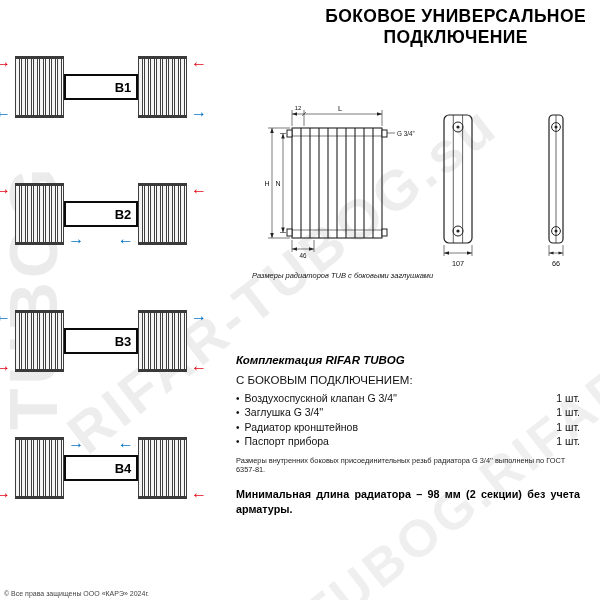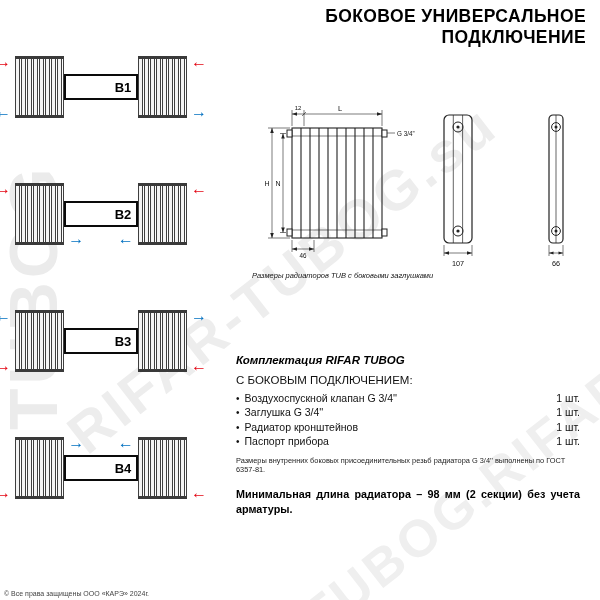--- a/index.html
+++ b/index.html
@@ -13,21 +13,21 @@
     position:absolute;z-index:0;font-weight:bold;white-space:nowrap;
     color:#ebebeb;user-select:none;pointer-events:none;letter-spacing:4px;
   }
   .wm-left{left:-6px;top:430px;transform-origin:0 0;transform:rotate(-90deg);font-size:68px;}
   .wm-diag1{left:55px;top:415px;transform-origin:0 0;transform:rotate(-38deg);font-size:56px;color:#ededed;}
   .wm-right{left:598px;top:390px;transform-origin:0 0;transform:rotate(-90deg);font-size:66px;color:#eeeeee;}
   .wm-diag2{left:290px;top:600px;transform-origin:0 0;transform:rotate(-38deg);font-size:52px;color:#efefef;}
   .content{position:absolute;inset:0;z-index:1;}
   
   .title{
-    position:absolute;top:6px;right:14px;text-align:right;
+    position:absolute;top:6px;right:14px;text-align:center;
     font-size:17.5px;font-weight:bold;line-height:1.18;letter-spacing:.4px;color:#000;
   }
   
   .scheme-row{
     position:absolute;left:15px;width:172px;height:66px;
     display:flex;align-items:center;justify-content:space-between;
   }
   .radiator{
     position:relative;width:54px;height:62px;box-sizing:border-box;
     border-top:3px solid #3a3a3a;border-bottom:3px solid #3a3a3a;

